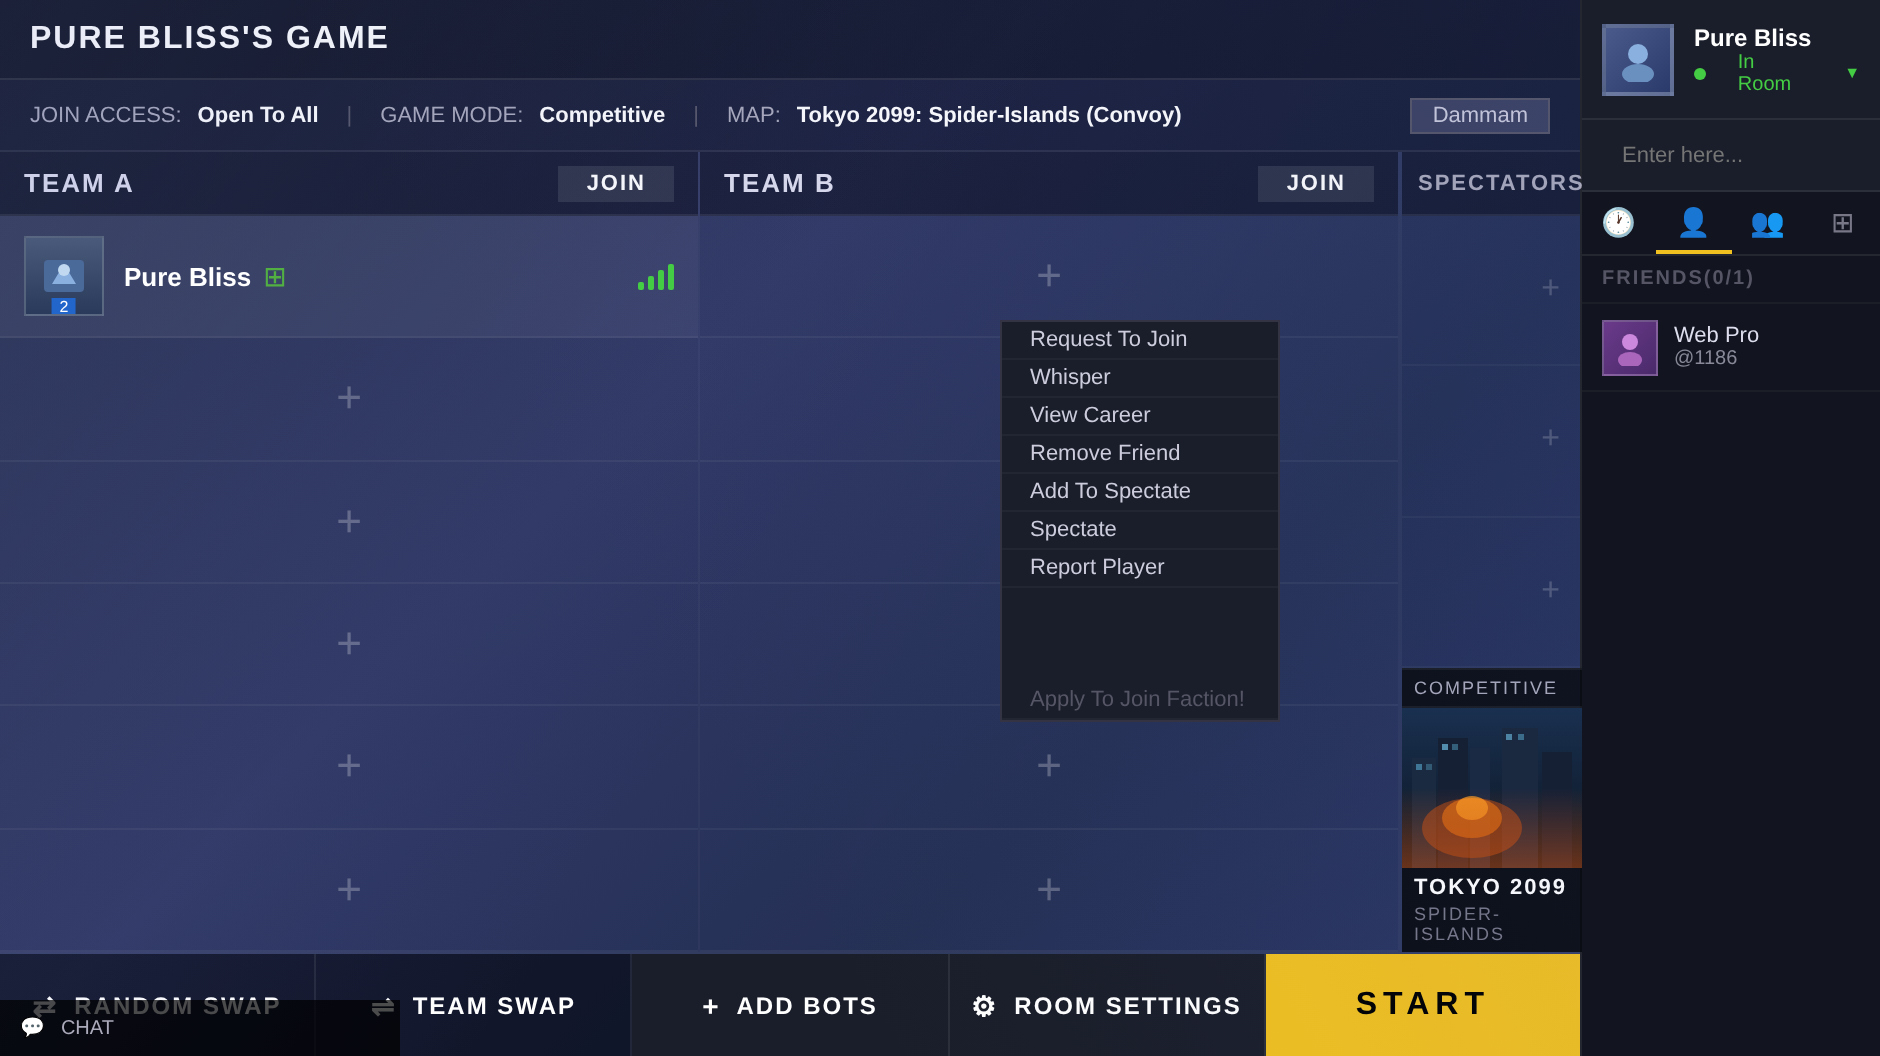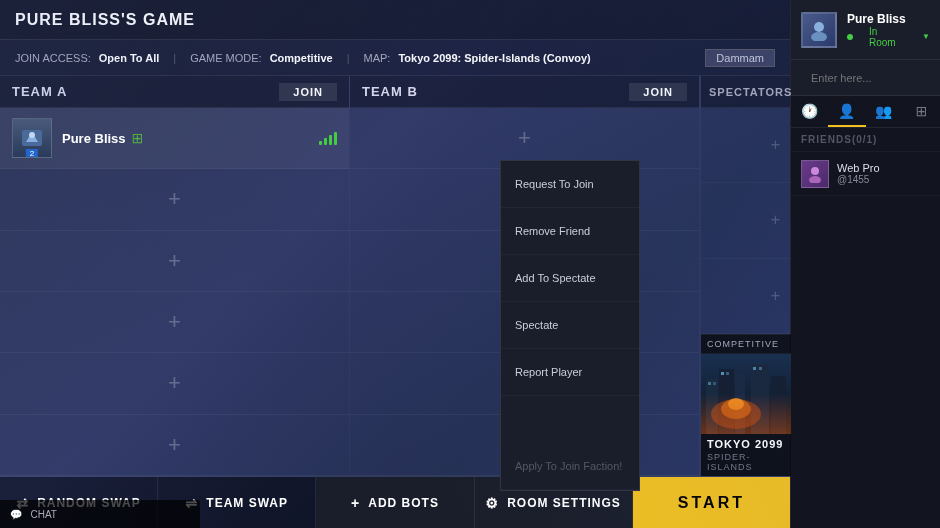--- a/index.html
+++ b/index.html
@@ -404,21 +404,21 @@
     .context-menu {
       position: absolute;
       right: 150px;
       top: 160px;
       background: #1a1e2a;
       border: 1px solid #334;
       width: 140px;
       z-index: 100;
     }
     .context-item {
-      padding: 17px 14px;
+      padding: 3px 14px;
       font-size: 11px;
       color: #ccd;
       cursor: pointer;
       border-bottom: 1px solid rgba(255,255,255,0.04);
     }
     .context-item.disabled { color: #556; cursor: default; }
 
     
     .map-card {
       width: 90px;
@@ -653,20 +653,22 @@
     <button class="start-btn">START</button>
   </div>
 
   <div class="chat-bar">
     <span>💬</span>
     <span>CHAT</span>
   </div>
 
   <div class="context-menu">
     <div class="context-item">Request To Join</div>
+    <div class="context-item">Whisper</div>
+    <div class="context-item">View Career</div>
     <div class="context-item">Remove Friend</div>
     <div class="context-item">Add To Spectate</div>
     <div class="context-item">Spectate</div>
     <div class="context-item">Report Player</div>
     <div class="context-item disabled" style="color:#556;margin-top:47px;">Apply To Join Faction!</div>
   </div>
 
 </div>
 
 <div class="sidebar">
@@ -704,16 +706,16 @@
 
   <div class="friend-item">
     <div class="friend-avatar">
       <svg width="18" height="18" viewBox="0 0 18 18">
         <circle cx="9" cy="6" r="4" fill="#cc88dd"></circle>
         <ellipse cx="9" cy="15" rx="6" ry="4" fill="#aa66bb"></ellipse>
       </svg>
     </div>
     <div class="friend-info">
       <div class="friend-name">Web Pro</div>
-      <div class="friend-sub">@1455</div>
+      <div class="friend-sub">@1186</div>
     </div>
   </div>
 </div>
 
 </body></html>

